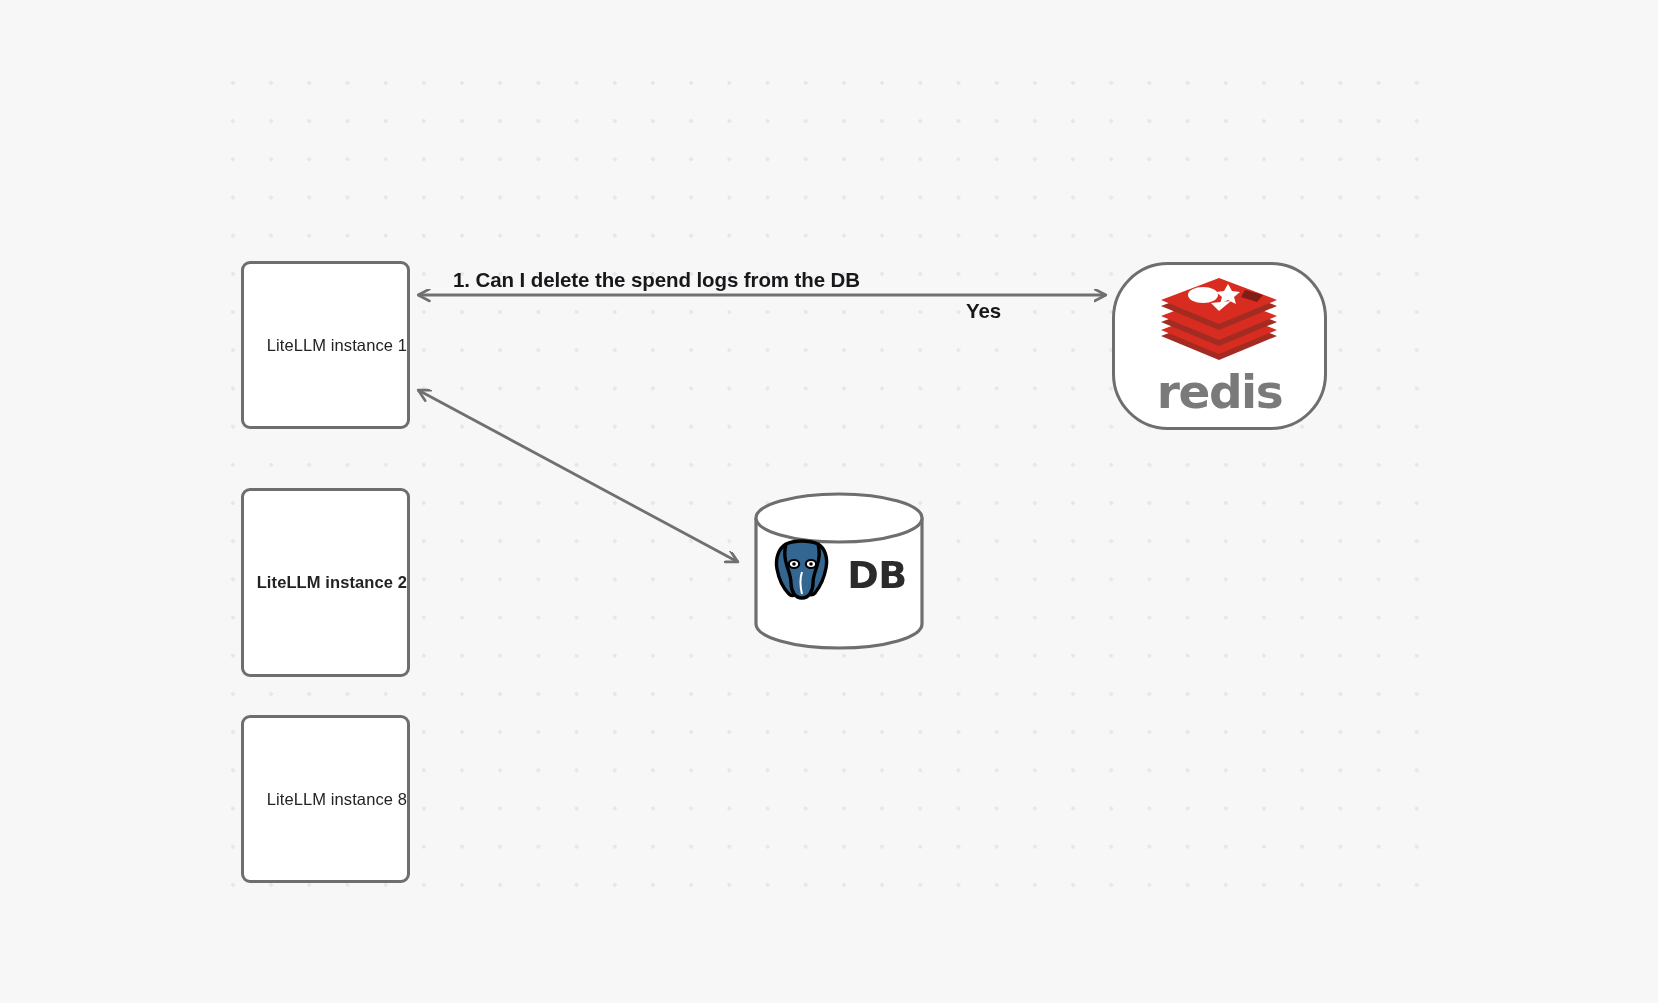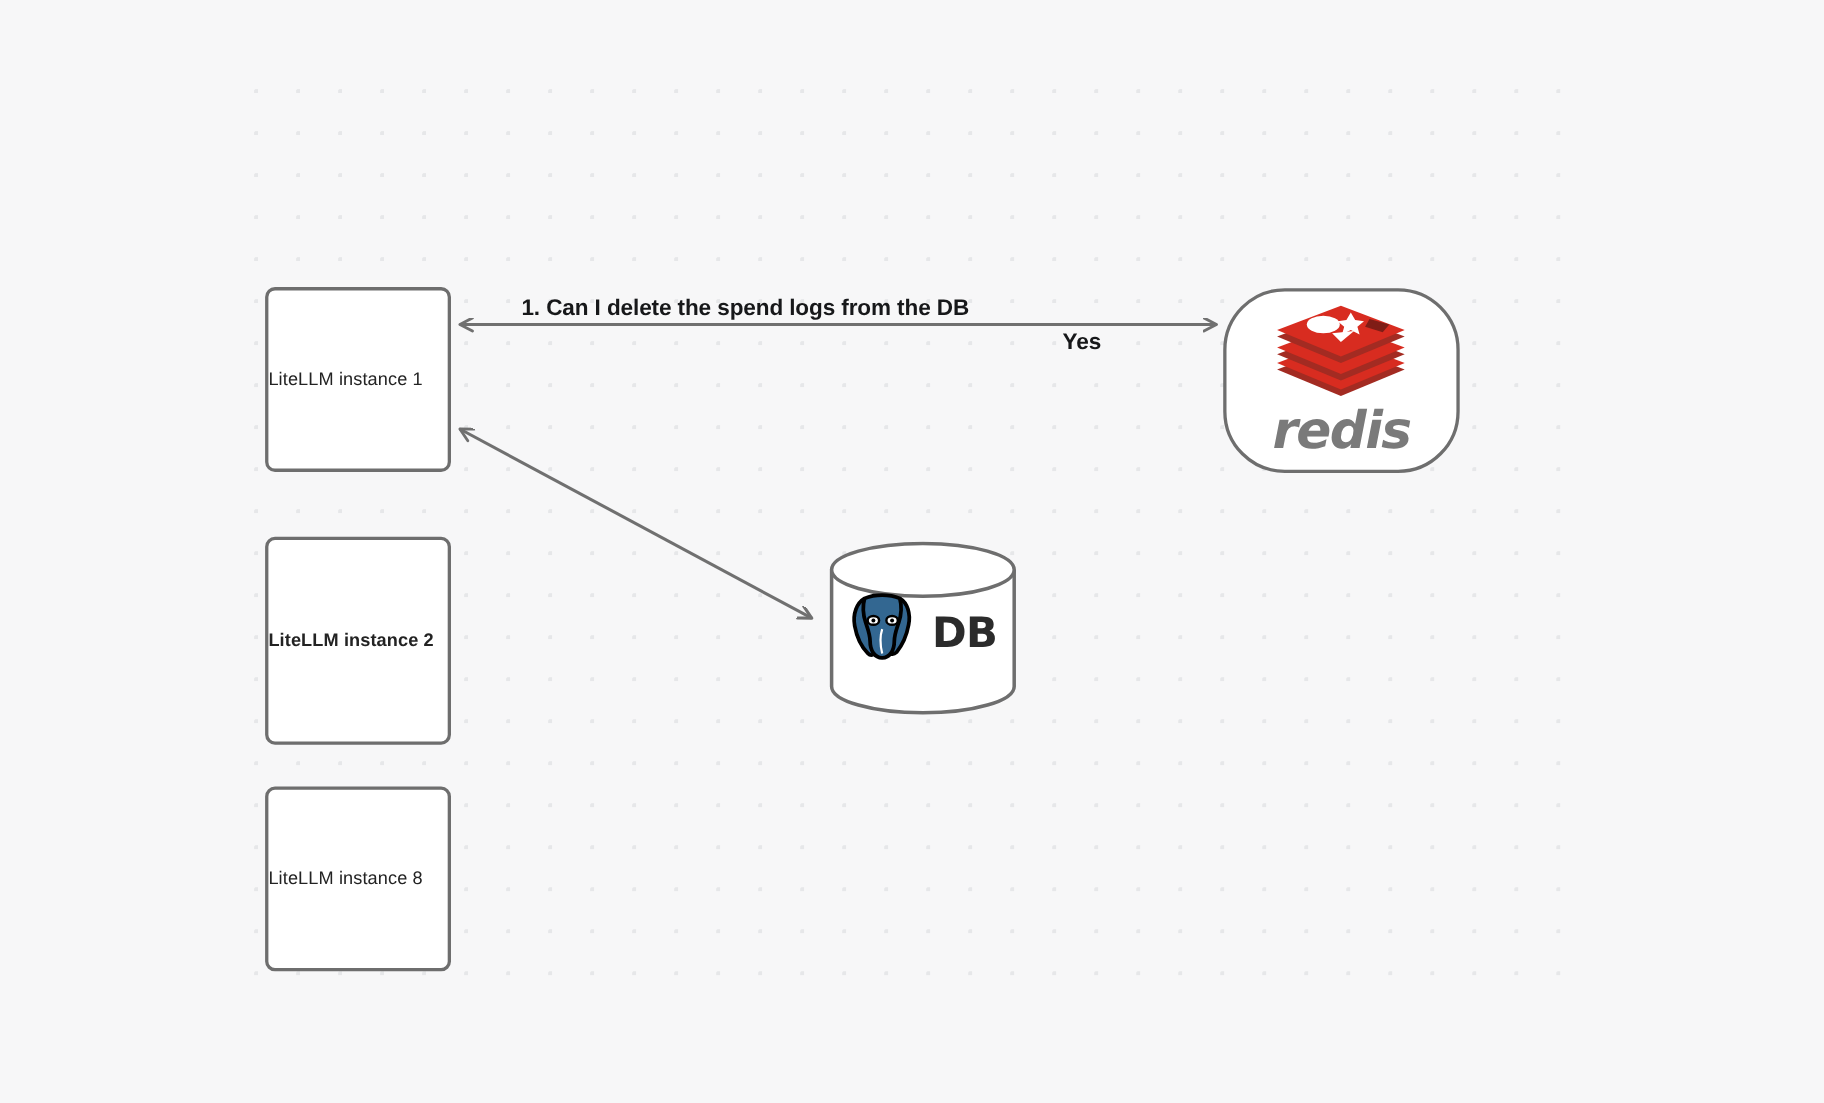--- a/index.html
+++ b/index.html
@@ -42,21 +42,21 @@
     height: 1003px;
   }
   .node-box {
     position: absolute;
     background: #ffffff;
     border: 3px solid #6e6e6e;
     border-radius: 9px;
     box-sizing: border-box;
     display: flex;
     align-items: center;
-    justify-content: flex-start;
+    justify-content: flex-end;
   }
   .node-label {
     font-size: 16.5px;
     color: #232323;
     font-family: "Liberation Sans", sans-serif;
     letter-spacing: 0.1px;
   }
   #redis-node {
     position: absolute;
     left: 1112px;
@@ -80,32 +80,31 @@
     transform: translateY(-2px);
   }
   .redis-word {
     font-family: "DejaVu Sans", sans-serif;
     font-size: 47px;
     font-weight: 700;
     color: #7a7a7a;
     letter-spacing: -1.5px;
     line-height: 1;
     margin-top: 2px;
-    font-style: italic;
   }
   .edge-label {
     position: absolute;
     font-family: "Liberation Sans", sans-serif;
     font-weight: bold;
     color: #17181a;
     white-space: nowrap;
     letter-spacing: -0.1px;
   }
   #label-1 {
-    left: 474px;
+    left: 453px;
     top: 268px;
     font-size: 20.5px;
   }
   #label-1-yes {
     left: 966px;
     top: 268px;
     font-size: 20.5px;
     margin-top: 31px;
   }
   #label-2 {

